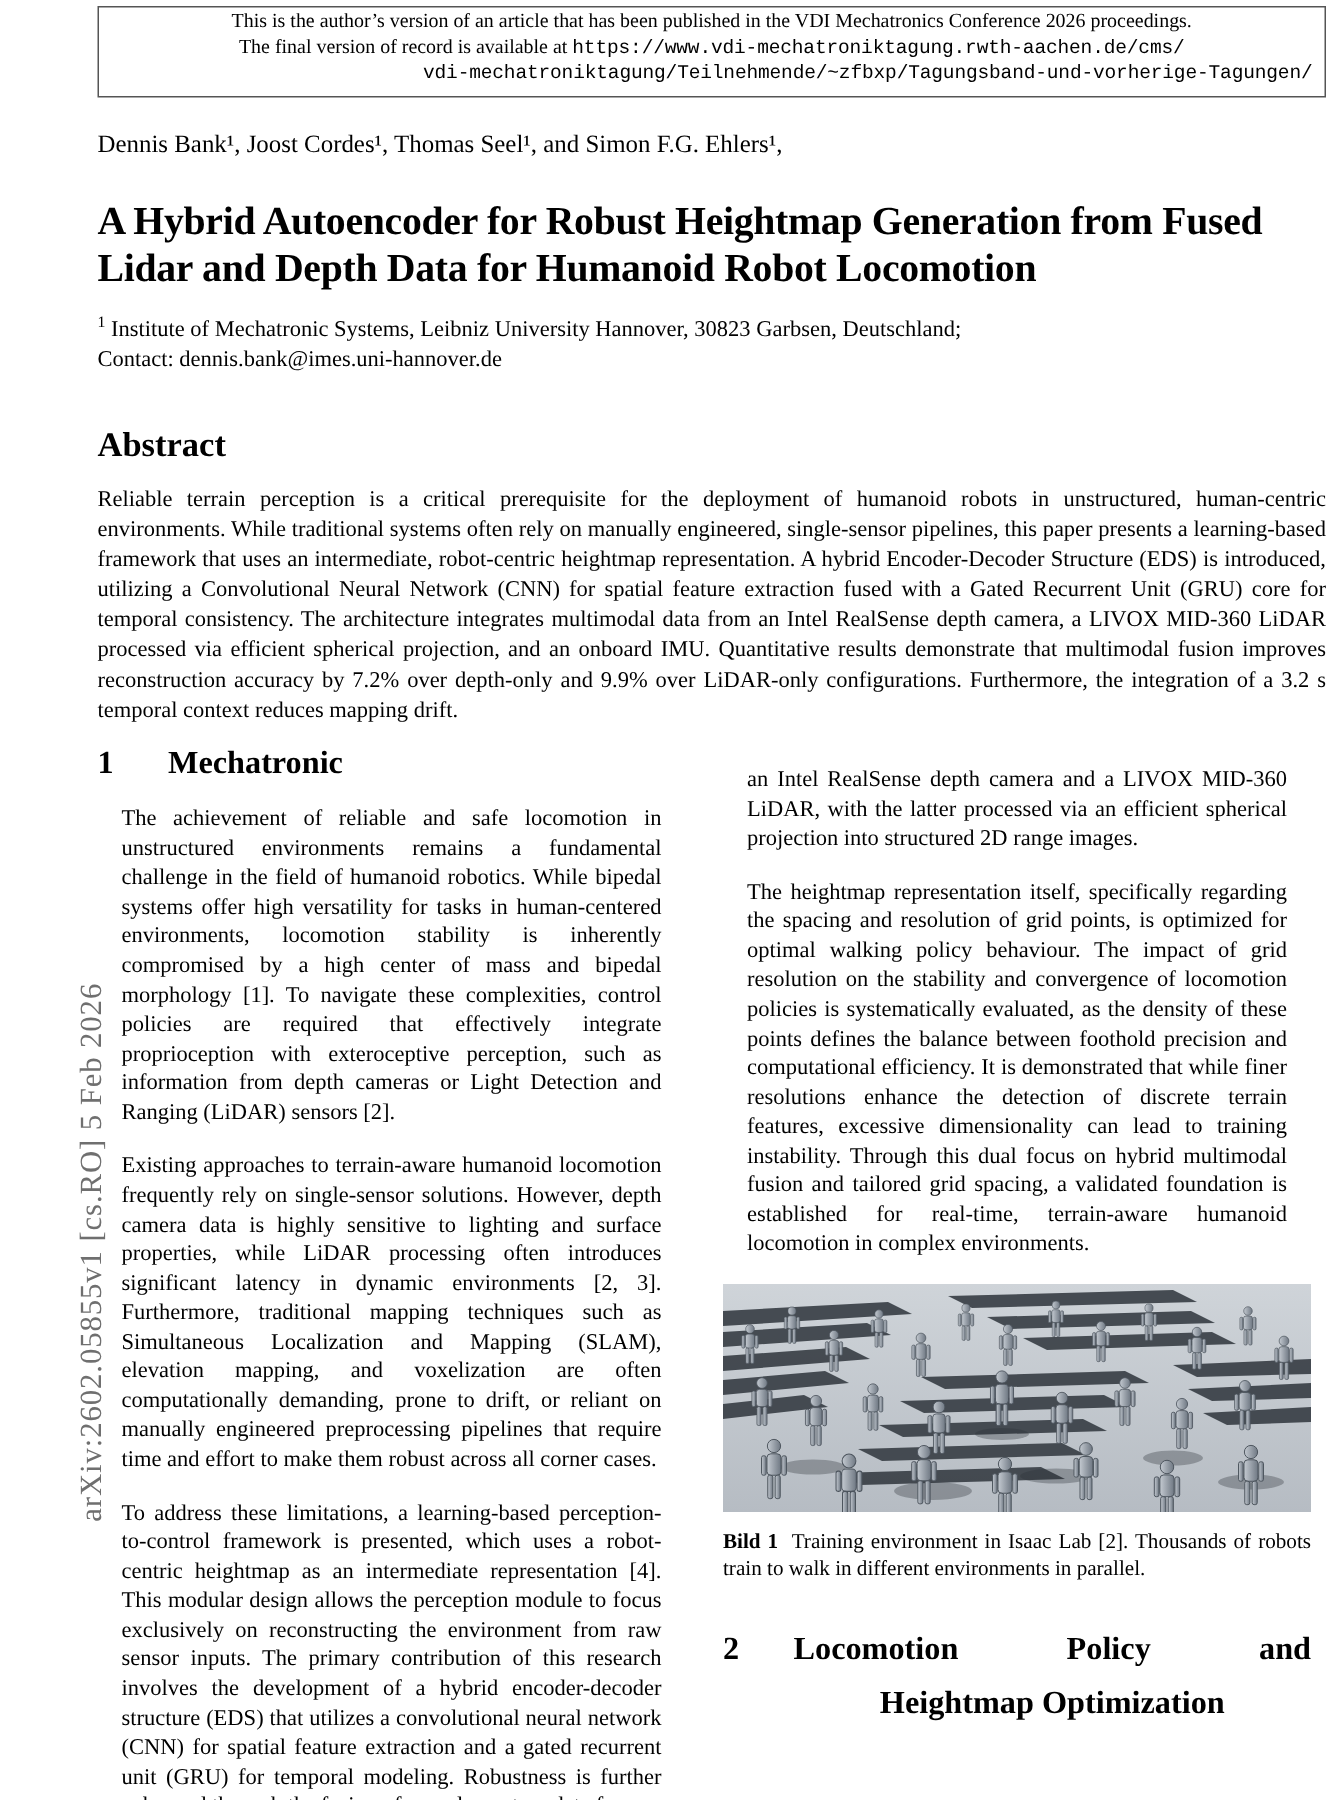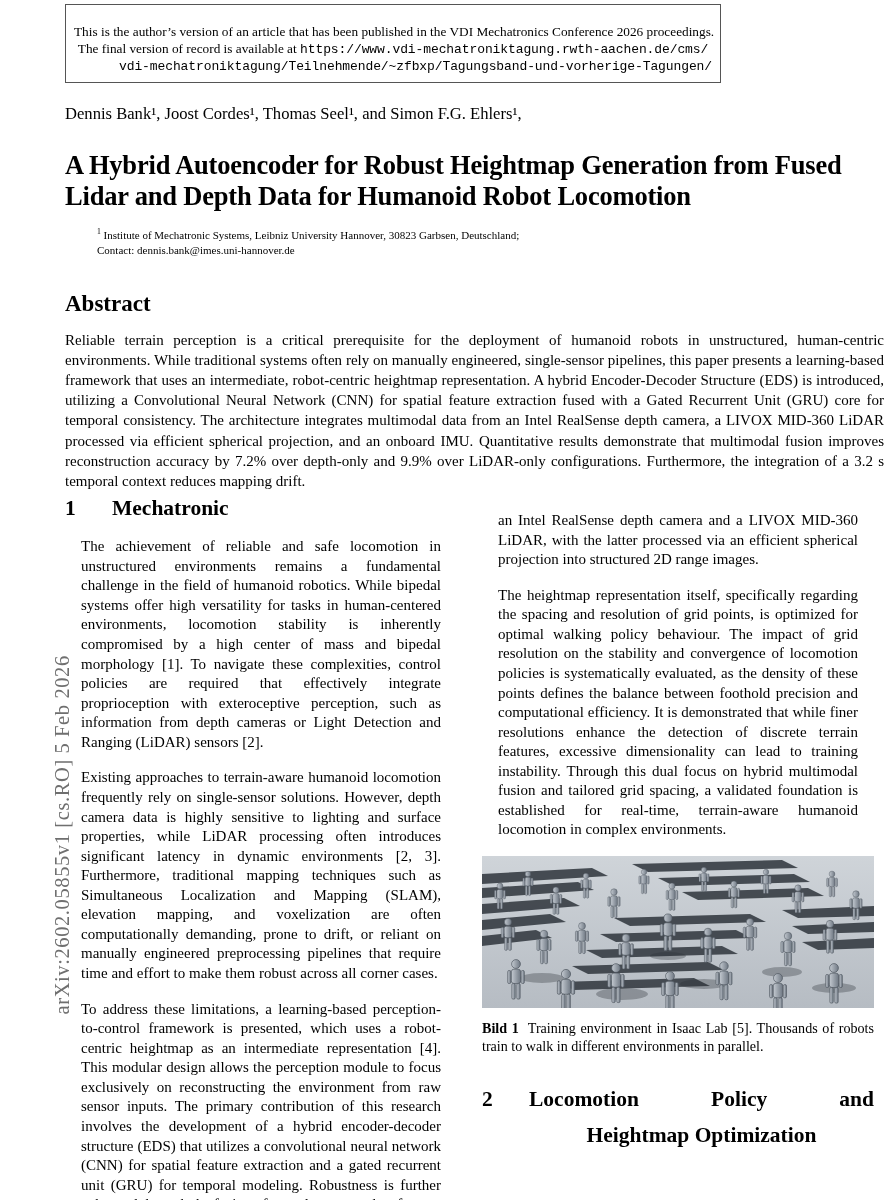--- a/index.html
+++ b/index.html
@@ -47,23 +47,23 @@
     left: 65px;
     top: 0px;
     width: 819px;
     height: 1200px;
   }
 
   
   #pub-notice {
     box-sizing: border-box;
     margin-top: 4px;
-    width: 656px;
+    width: 819px;
     border: 1px solid #555555;
-    padding: 18px 8px 6px 8px;
+    padding: 0 8px 6px 8px;
     text-align: center;
     line-height: 1.30;
   }
   #pub-notice .line {
     font-size: 13.3px;
     white-space: nowrap;
   }
   #pub-notice .mono {
     font-family: Liberation Mono, monospace;
     font-size: 13px;
@@ -82,23 +82,22 @@
   }
 
   
   #authors {
     margin-top: 21px;
     font-size: 16.6px;
     line-height: 1.25;
   }
   #affiliation {
     margin-top: 16px;
-    font-size: 11px;
+    font-size: 15.0px;
     line-height: 1.34;
-    margin-left: 32px;
   }
   sup { font-size: 0.70em; vertical-align: super; line-height: 0; }
 
   
   #abstract-heading {
     margin-top: 33px;
     font-weight: bold;
     font-size: 23px;
   }
   #abstract-body {
@@ -491,21 +490,21 @@
                   <circle cx="0" cy="0" r="3.4"></circle>
                   <rect x="-3.6" y="4" width="7.2" height="11" rx="2"></rect>
                   <rect x="-3.2" y="15" width="2.6" height="12" rx="1"></rect>
                   <rect x="0.6" y="15" width="2.6" height="12" rx="1"></rect>
                   <rect x="-6.4" y="5" width="2.4" height="10" rx="1"></rect>
                   <rect x="4" y="5" width="2.4" height="10" rx="1"></rect>
                 </g>
             </g>
           </svg>
         </div>
-        <div id="figure-caption"><span class="lbl">Bild 1</span><span class="lbl-gap"></span><span>Training environment in Isaac Lab [5]. Thousands of robots train to walk in different environments in parallel.</span></div>
+        <div id="figure-caption"><span class="lbl">Bild 1</span><span class="lbl-gap"></span><span>Training environment in Isaac Lab [2]. Thousands of robots train to walk in different environments in parallel.</span></div>
       </div>
 
       <div id="sec2-heading" class="sec-heading justified">
         <span class="num">2</span>
         <span class="ttl">Locomotion Policy and</span>
       </div>
       <div class="sec-heading" style="padding-left:47px;">
         <span class="ttl" style="text-align:center;">Heightmap Optimization</span>
       </div>
     </div>

